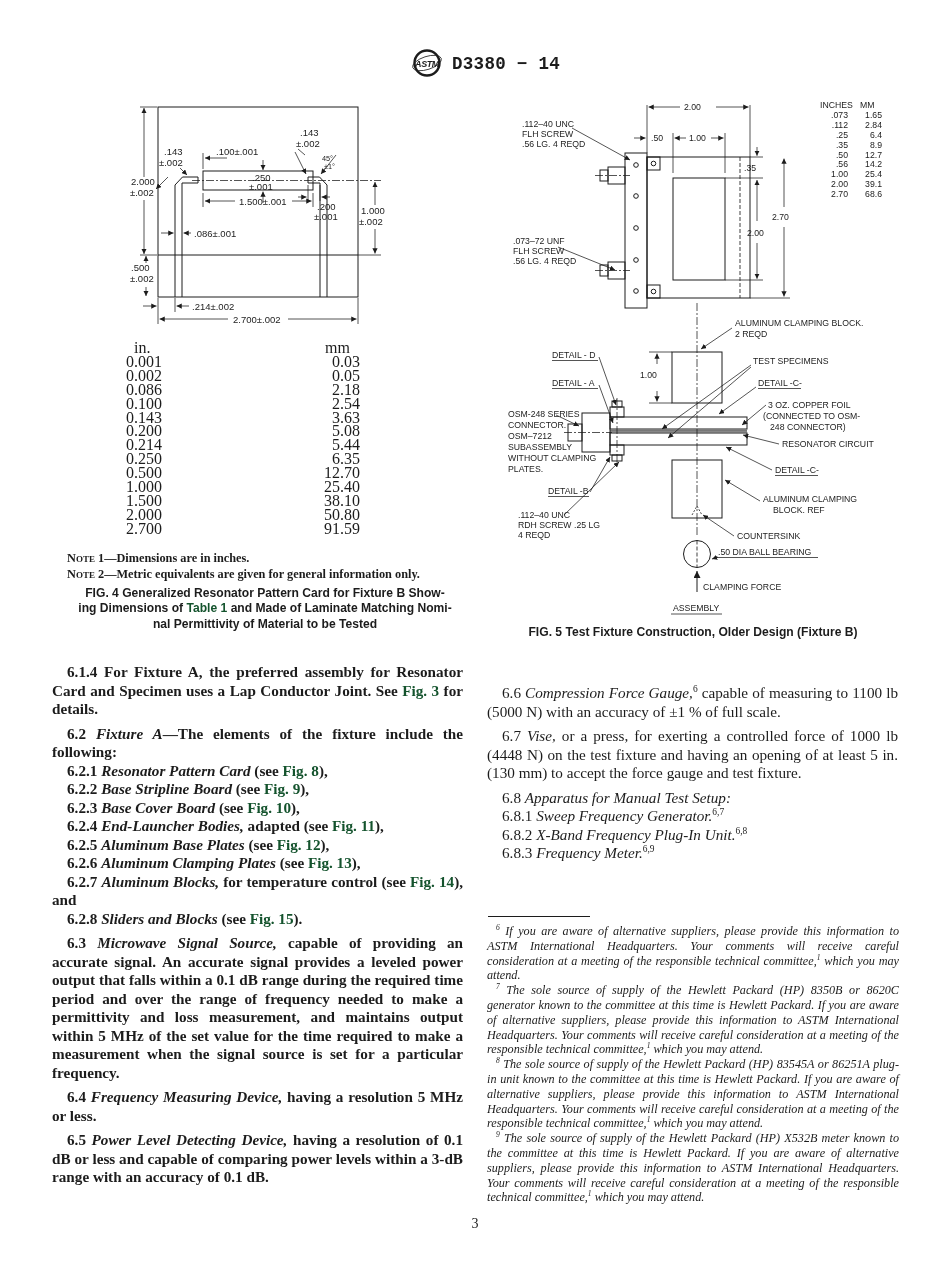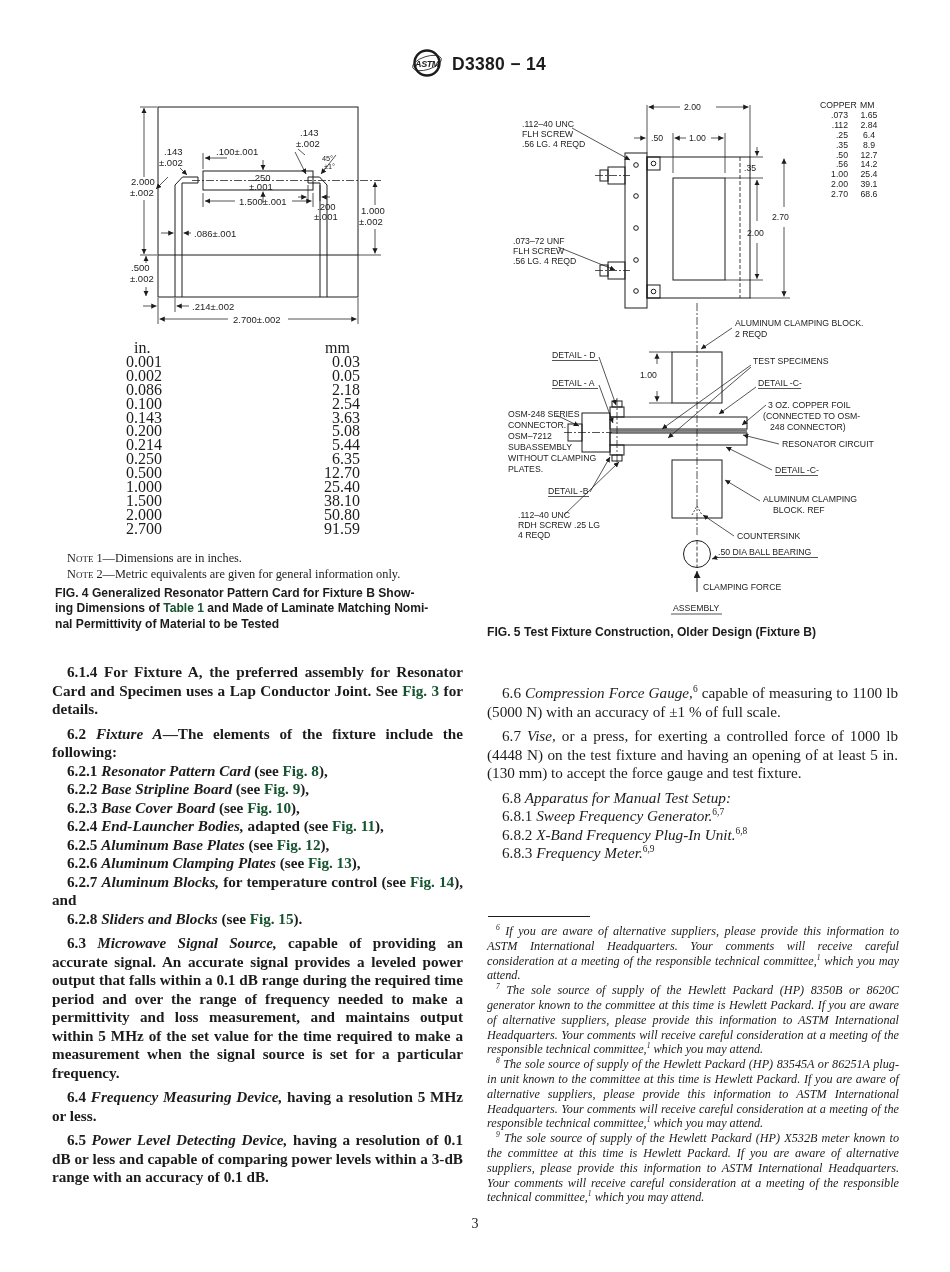--- a/index.html
+++ b/index.html
@@ -2,21 +2,21 @@
 <html><head>
 <meta charset="utf-8">
 <style>
   html,body { margin:0; padding:0; background:#888; }
   .page { position:relative; width:950px; height:1272px; margin:0 auto; background:#ffffff;
           font-family:"Liberation Serif", serif; color:#1c1c1c; overflow:hidden; }
 
   
   .hdr { position:absolute; left:0; top:47px; width:764px; height:36px; }
   .logo { position:absolute; left:411px; top:0; }
-  .doc-title { position:absolute; left:452px; top:7px; font-family:Liberation Sans, sans-serif;
+  .doc-title { position:absolute; left:452px; top:7px; font-family:Liberation Mono, monospace;
                font-weight:bold; font-size:17.5px; letter-spacing:0.3px; }
 
   
   .fig4svg { position:absolute; left:130px; top:97px; }
   .fig5svg { position:absolute; left:500px; top:95px; }
   svg text { font-family:"Liberation Sans",sans-serif; fill:#1c1c1c; }
   .d  { font-size:9.5px; }
   .d7 { font-size:7.3px; }
   .f5 { font-size:8.7px; }
   .s    { stroke:#1c1c1c; fill:none; stroke-width:1; }
@@ -34,29 +34,29 @@
   .t4 .hdr4 .c0 { padding-left:8px; }
   .t4 .hdr4 .c1 { padding-right:10px; }
 
   .t5 { position:absolute; left:820px; top:101px;
         font-family:"Liberation Sans",sans-serif; font-size:8.7px; line-height:9.9px; }
   .t5 .hdr5 { display:flex; }
   .t5 .hdr5 .h0 { width:34px; }
   .t5 .hdr5 .h1 { margin-left:6px; }
   .t5 .trow { display:flex; }
   .t5 .trow .c0 { width:28px; text-align:right; }
-  .t5 .trow .c1 { width:26px; margin-left:8px; text-align:center; }
+  .t5 .trow .c1 { width:26px; margin-left:8px; text-align:right; }
 
   
   .fig4-notes { position:absolute; left:55px; top:551px; width:420px;
                 font-size:12.3px; line-height:15.9px; }
-  .fig4-notes .note { margin:0; text-indent:12px; }
+  .fig4-notes .note { margin:0; text-indent:12px;font-weight:bold; }
   .figcapwrap { margin-top:3px; }
   .figcap { font-family:"Liberation Sans",sans-serif; font-weight:bold; font-size:12.1px;
-            line-height:15.6px; text-align:left; margin:0; }
+            line-height:15.6px; text-align:center; margin:0; }
   .fig5cap { position:absolute; left:487px; top:625px; width:412px; }
 
   
   .col { position:absolute; width:411px; text-align:justify; font-size:15.2px; line-height:18.5px; }
   .col-left  { left:52px;  top:663px;font-weight:bold; }
   .col-right { left:487px; top:684px; }
   .col p { margin:0; text-indent:15px; }
   .col p.sp { margin-top:6px; }
   .it  { font-style:italic; }
   .lnk { color:#14532d; cursor:pointer; }
@@ -369,21 +369,21 @@
       <text class="f5" x="273" y="418">BLOCK. REF</text>
       <text class="f5" x="237" y="444">COUNTERSINK</text>
       <text class="f5" x="218" y="460">.50 DIA BALL BEARING</text>
       <text class="f5" x="203" y="495">CLAMPING FORCE</text>
       <text class="f5" x="173" y="516">ASSEMBLY</text>
     </g>
   </svg>
 
   <div class="t5">
     <div class="hdr5">
-      <span class="h0">COPPER</span>
+      <span class="h0">INCHES</span>
       <span class="h1">MM</span>
     </div>
     <div>
         <div class="trow">
           <span class="c0">.073</span>
           <span class="c1">1.65</span>
         </div>
         <div class="trow">
           <span class="c0">.112</span>
           <span class="c1">2.84</span>

